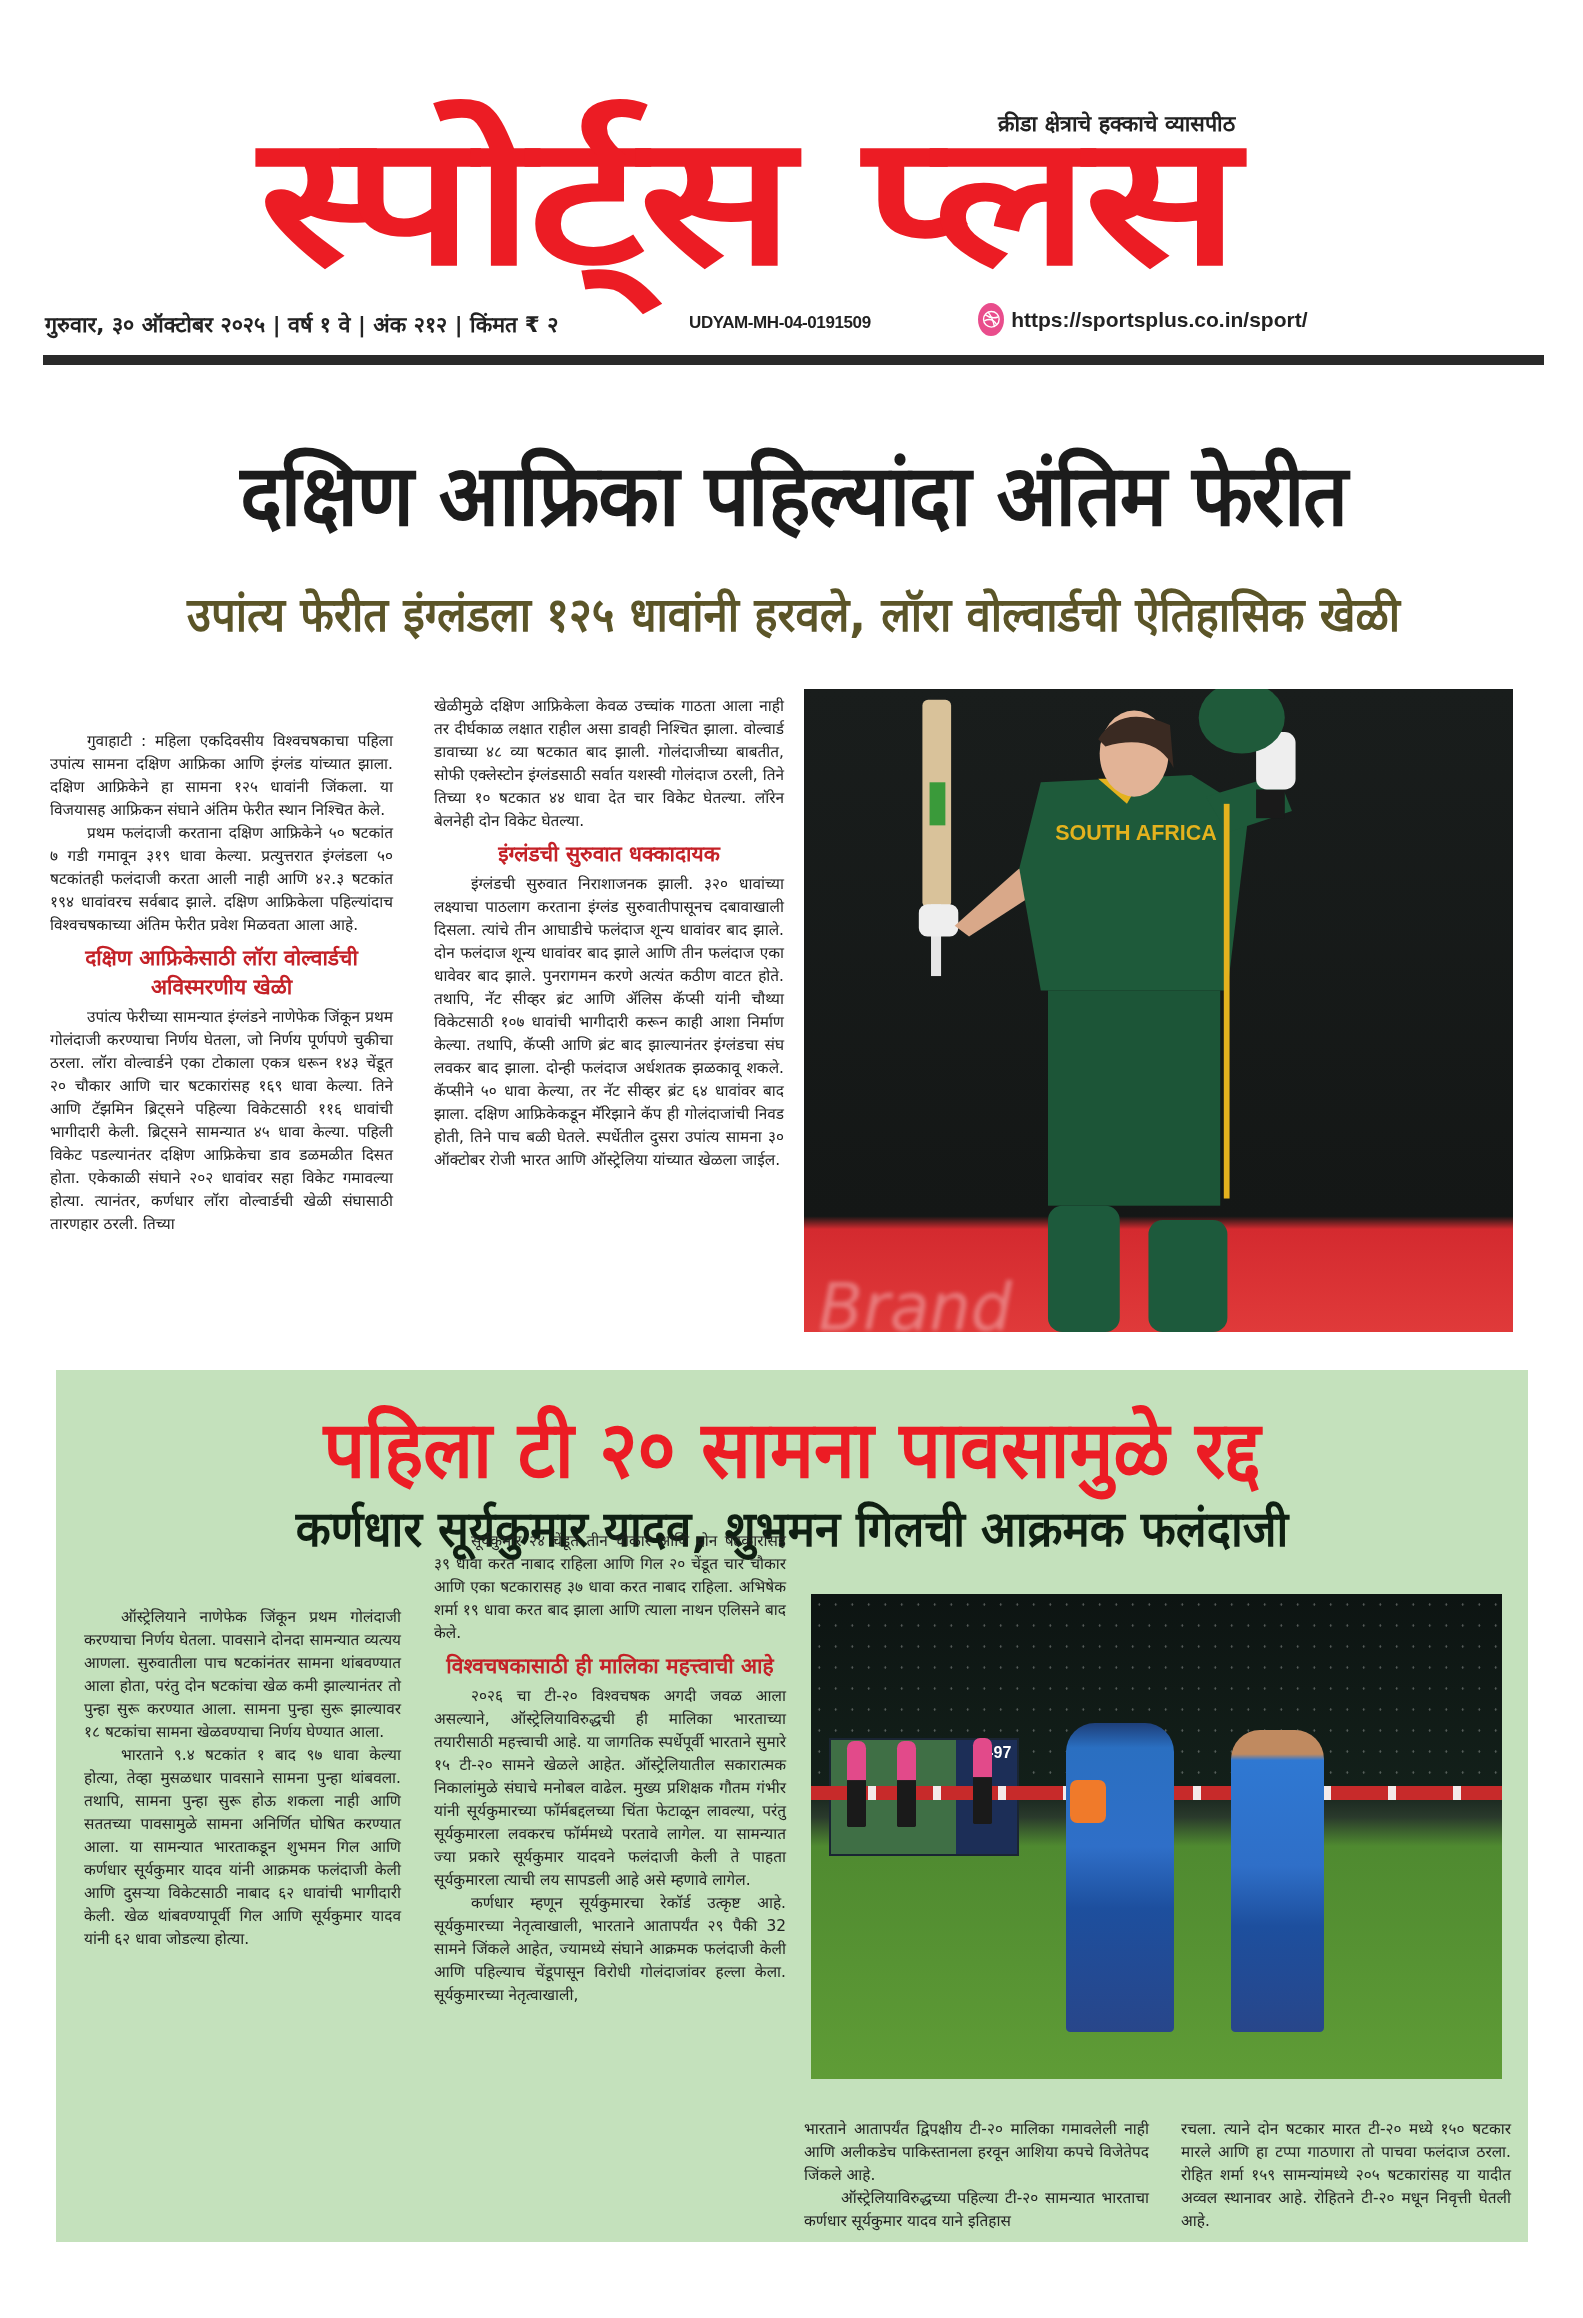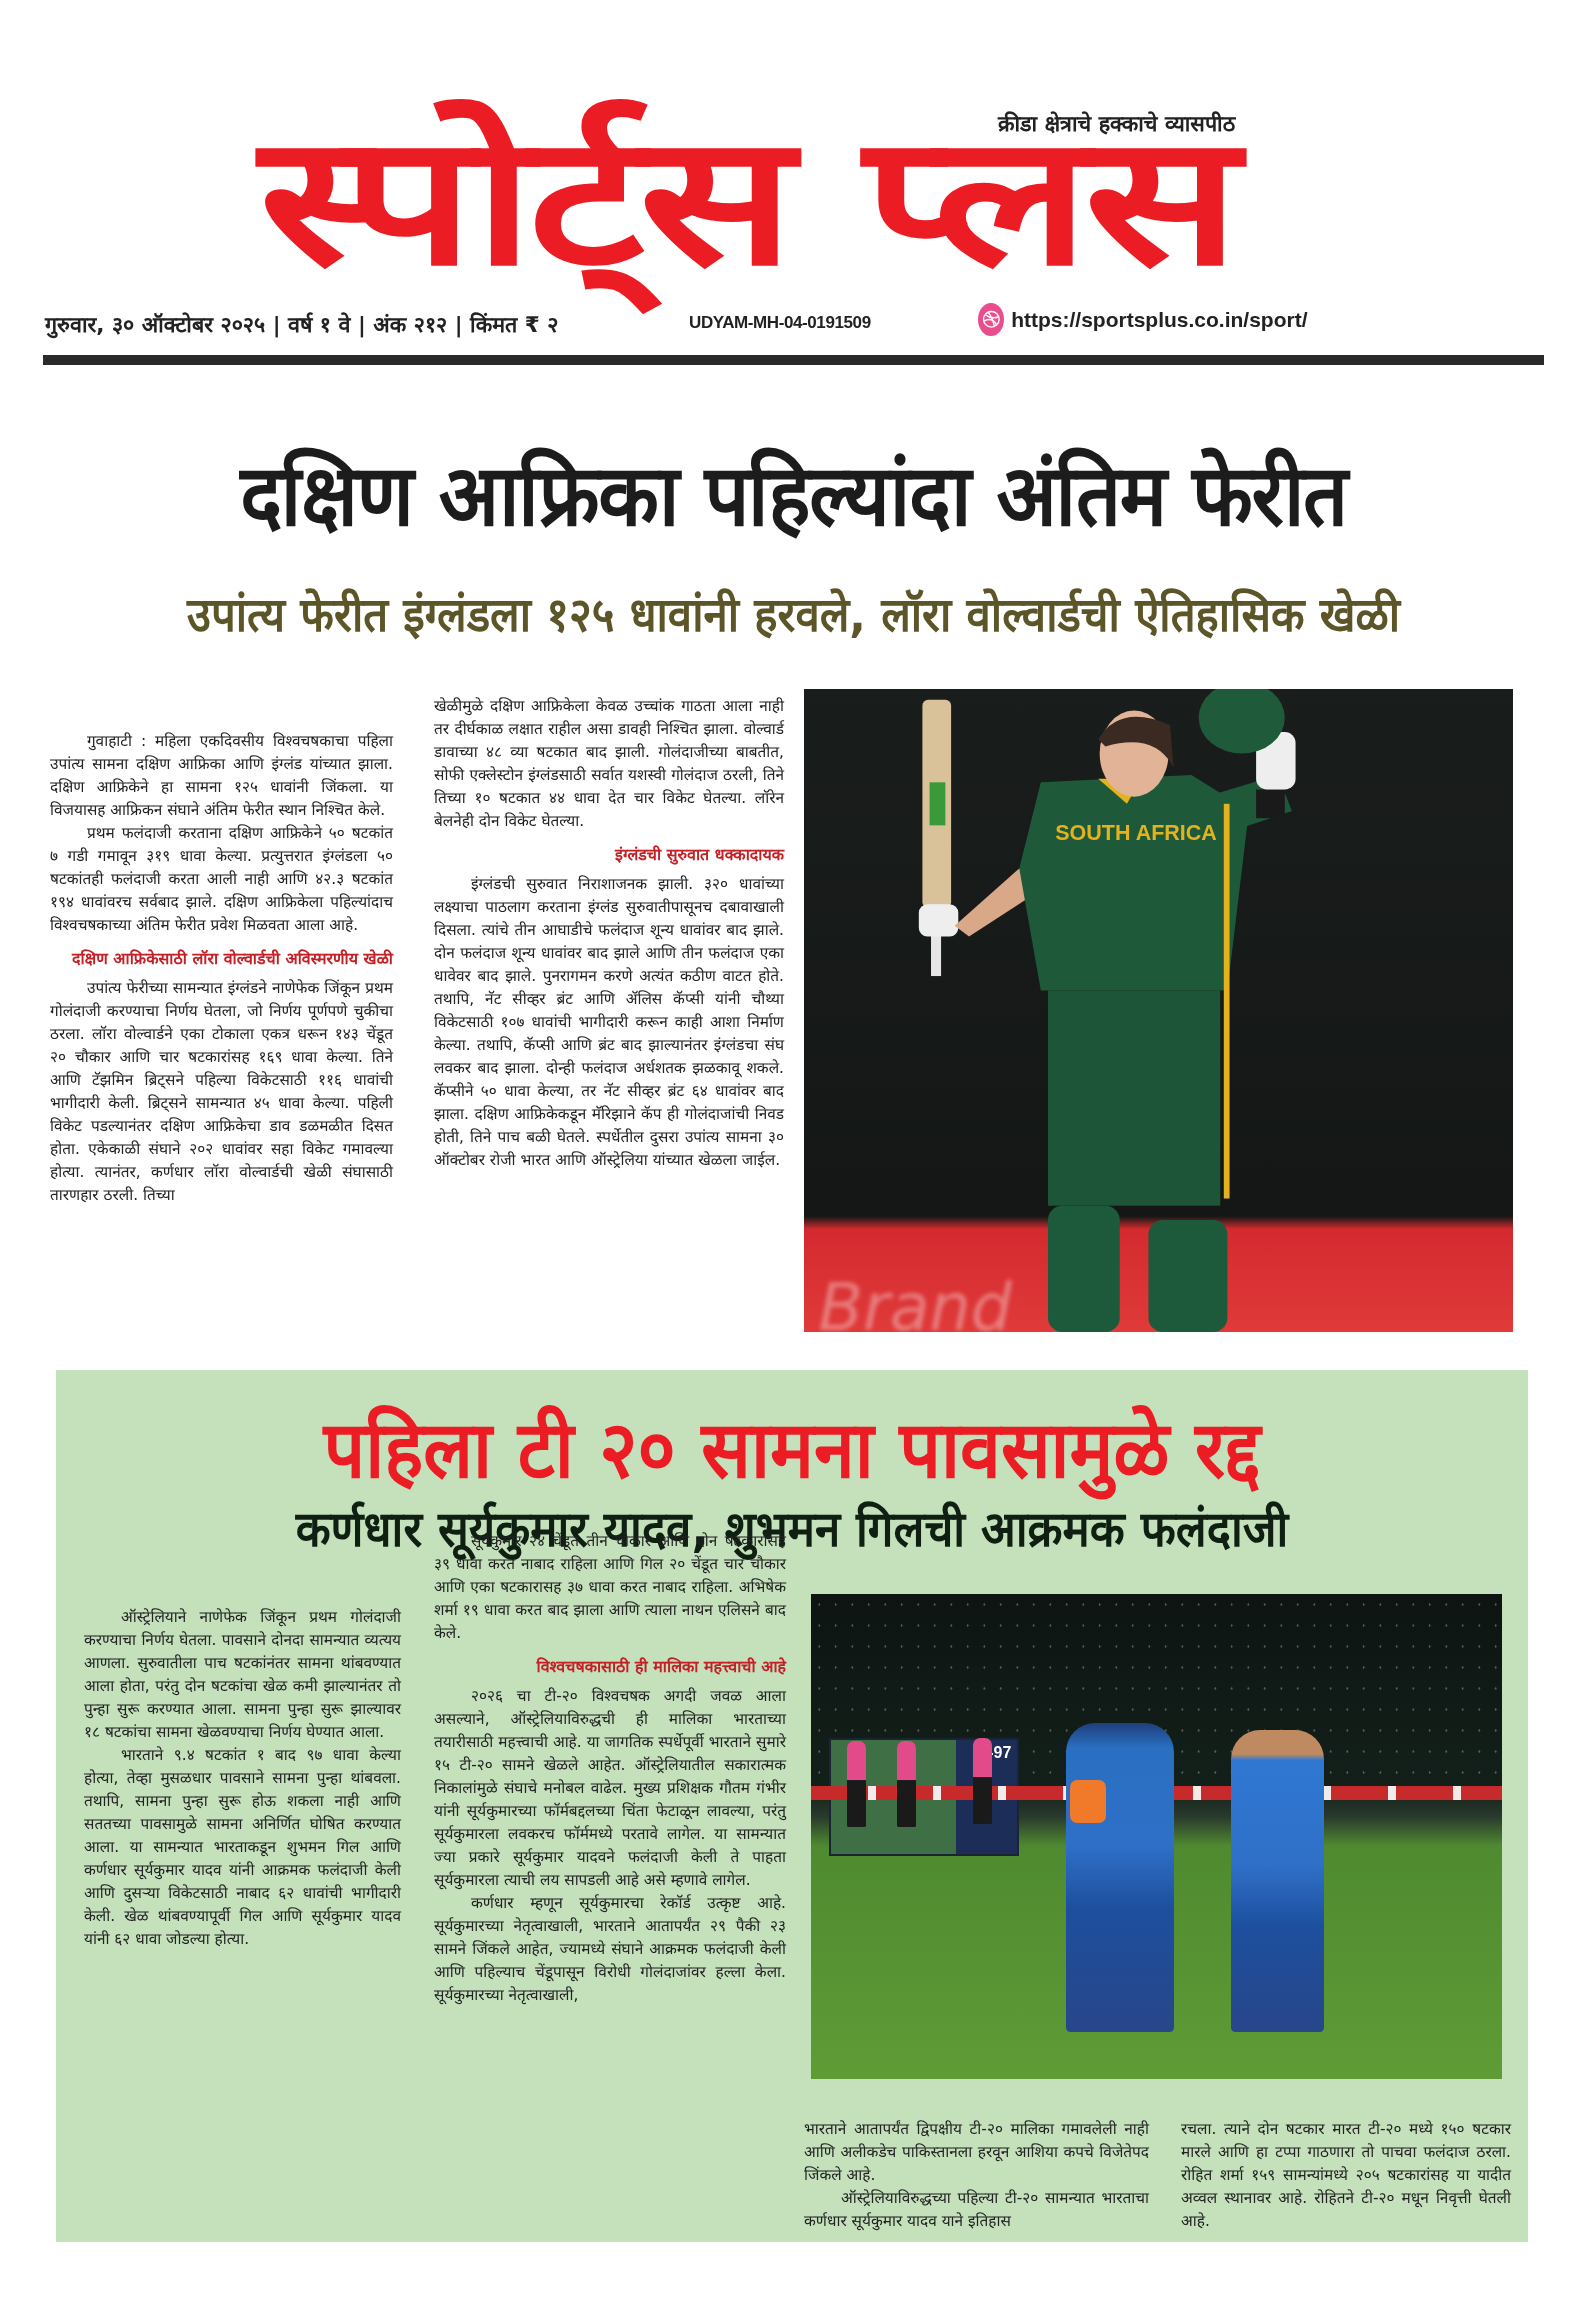--- a/index.html
+++ b/index.html
@@ -25,21 +25,21 @@
   .h1 { position: absolute; left: 43px; top: 442px; width: 1501px; text-align: center;
         font-size: 85px; font-weight: bold; color: #1c1c1c; line-height: 108px; white-space: nowrap;
         transform: scaleX(0.93); transform-origin: center top; letter-spacing: -1.4px; }
   .h1-sub { position: absolute; left: 43px; top: 582px; width: 1501px; text-align: center;
         font-size: 47px; font-weight: bold; color: #5b5528; line-height: 65px; white-space: nowrap;
         transform: scaleX(0.93); transform-origin: center top; }
 
   
   .col { position: absolute; font-size: 15.4px; line-height: 23px; color: #222; text-align: justify; }
   .col p { text-indent: 2.4em; }
-  .col .subhead { text-align: right; color: #c42127; font-weight: bold; font-size: 16px; line-height: 29px; text-indent: 0; margin: 7.2px 0 4.3px 0; }
+  .col .subhead { text-align: center; color: #c42127; font-weight: bold; font-size: 21px; line-height: 29px; text-indent: 0; margin: 7.2px 0 4.3px 0; }
   .col1 { left: 50px; top: 695px; width: 343px; margin-top: 35px; }
   .col2 { left: 434px; top: 695px; width: 350px; }
 
   
   .photo1 { position: absolute; left: 804px; top: 689px; width: 709px; height: 643px; overflow: hidden;
             background: linear-gradient(#191d1c 0%, #141716 82%, #d42a2f 84%, #e03a3a 100%); }
   .photo1 .board-text { position: absolute; left: 0; bottom: 0; width: 100%; height: 57px; color: rgba(255,255,255,0.35); font-size: 65px; font-style: italic; padding-left: 14.4px; line-height: 65px; filter: blur(2.2px); }
 
   
   .green { position: absolute; left: 56px; top: 1370px; width: 1472px; height: 872px; background: #c4e1bc; }
@@ -141,21 +141,21 @@
 
 <article class="col col3">
   <p>ऑस्ट्रेलियाने नाणेफेक जिंकून प्रथम गोलंदाजी करण्याचा निर्णय घेतला. पावसाने दोनदा सामन्यात व्यत्यय आणला. सुरुवातीला पाच षटकांनंतर सामना थांबवण्यात आला होता, परंतु दोन षटकांचा खेळ कमी झाल्यानंतर तो पुन्हा सुरू करण्यात आला. सामना पुन्हा सुरू झाल्यावर १८ षटकांचा सामना खेळवण्याचा निर्णय घेण्यात आला.</p>
   <p>भारताने ९.४ षटकांत १ बाद ९७ धावा केल्या होत्या, तेव्हा मुसळधार पावसाने सामना पुन्हा थांबवला. तथापि, सामना पुन्हा सुरू होऊ शकला नाही आणि सततच्या पावसामुळे सामना अनिर्णित घोषित करण्यात आला. या सामन्यात भारताकडून शुभमन गिल आणि कर्णधार सूर्यकुमार यादव यांनी आक्रमक फलंदाजी केली आणि दुसऱ्या विकेटसाठी नाबाद ६२ धावांची भागीदारी केली. खेळ थांबवण्यापूर्वी गिल आणि सूर्यकुमार यादव यांनी ६२ धावा जोडल्या होत्या.</p>
 </article>
 
 <article class="col col4">
   <p>सूर्यकुमार २४ चेंडूत तीन चौकार आणि दोन षटकारांसह ३९ धावा करत नाबाद राहिला आणि गिल २० चेंडूत चार चौकार आणि एका षटकारासह ३७ धावा करत नाबाद राहिला. अभिषेक शर्मा १९ धावा करत बाद झाला आणि त्याला नाथन एलिसने बाद केले.</p>
   <div class="subhead">विश्वचषकासाठी ही मालिका महत्त्वाची आहे</div>
   <p>२०२६ चा टी-२० विश्वचषक अगदी जवळ आला असल्याने, ऑस्ट्रेलियाविरुद्धची ही मालिका भारताच्या तयारीसाठी महत्त्वाची आहे. या जागतिक स्पर्धेपूर्वी भारताने सुमारे १५ टी-२० सामने खेळले आहेत. ऑस्ट्रेलियातील सकारात्मक निकालांमुळे संघाचे मनोबल वाढेल. मुख्य प्रशिक्षक गौतम गंभीर यांनी सूर्यकुमारच्या फॉर्मबद्दलच्या चिंता फेटाळून लावल्या, परंतु सूर्यकुमारला लवकरच फॉर्ममध्ये परतावे लागेल. या सामन्यात ज्या प्रकारे सूर्यकुमार यादवने फलंदाजी केली ते पाहता सूर्यकुमारला त्याची लय सापडली आहे असे म्हणावे लागेल.</p>
-  <p>कर्णधार म्हणून सूर्यकुमारचा रेकॉर्ड उत्कृष्ट आहे. सूर्यकुमारच्या नेतृत्वाखाली, भारताने आतापर्यंत २९ पैकी २३ सामने जिंकले आहेत, ज्यामध्ये संघाने आक्रमक फलंदाजी केली आणि पहिल्याच चेंडूपासून विरोधी गोलंदाजांवर हल्ला केला. सूर्यकुमारच्या नेतृत्वाखाली,</p>
+  <p>कर्णधार म्हणून सूर्यकुमारचा रेकॉर्ड उत्कृष्ट आहे. सूर्यकुमारच्या नेतृत्वाखाली, भारताने आतापर्यंत २९ पैकी 32 सामने जिंकले आहेत, ज्यामध्ये संघाने आक्रमक फलंदाजी केली आणि पहिल्याच चेंडूपासून विरोधी गोलंदाजांवर हल्ला केला. सूर्यकुमारच्या नेतृत्वाखाली,</p>
 </article>
 
 <figure class="photo2">
   <div class="rain"></div>
   <div class="scoreboard">
     <div class="sb-right"></div>
     <div class="sb-score">1-97</div>
   </div>
   <div class="ads"></div>
   <div class="umpire" style="left:36px;top:147px;"></div>

